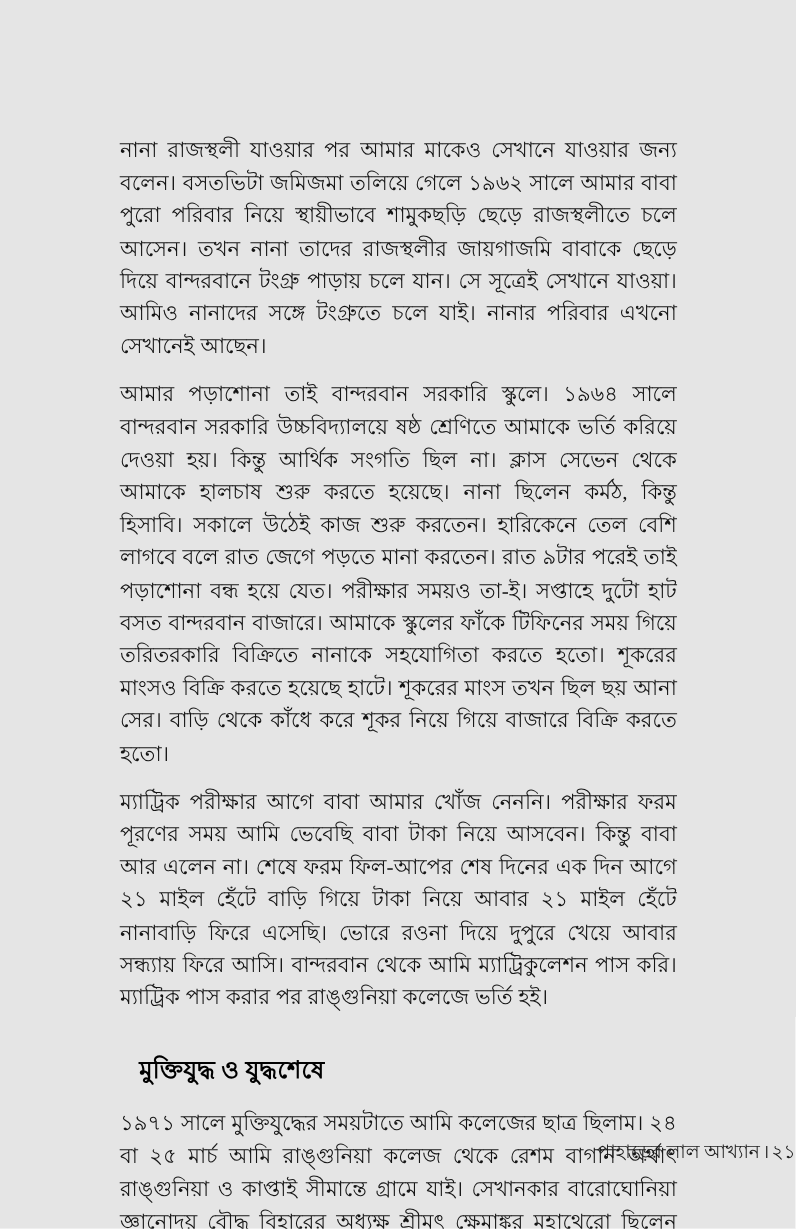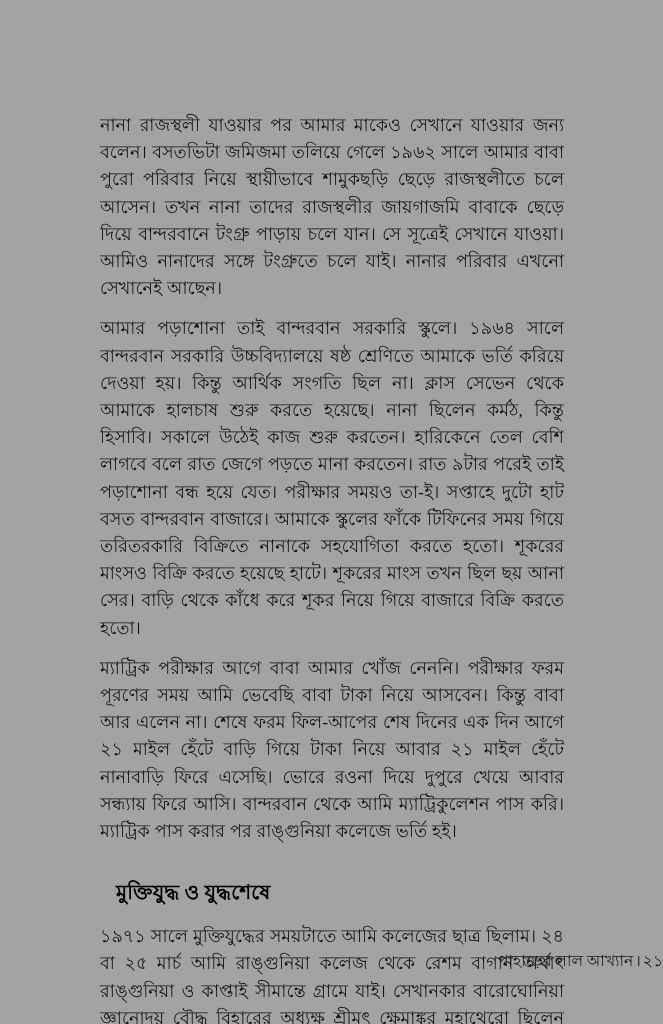--- a/index.html
+++ b/index.html
@@ -17,21 +17,21 @@
     color: #111111;
     -webkit-font-smoothing: antialiased;
   }
 
   .page {
     position: absolute;
     left: 0;
     top: 0;
     width: 663px;
     height: 1024px;
-    background: #a3a3a3;
+    background: #e5e5e5;
   }
 
   .content {
     position: absolute;
     left: 100px;
     top: 112px;
     width: 464px;
   }
 
   .para {

